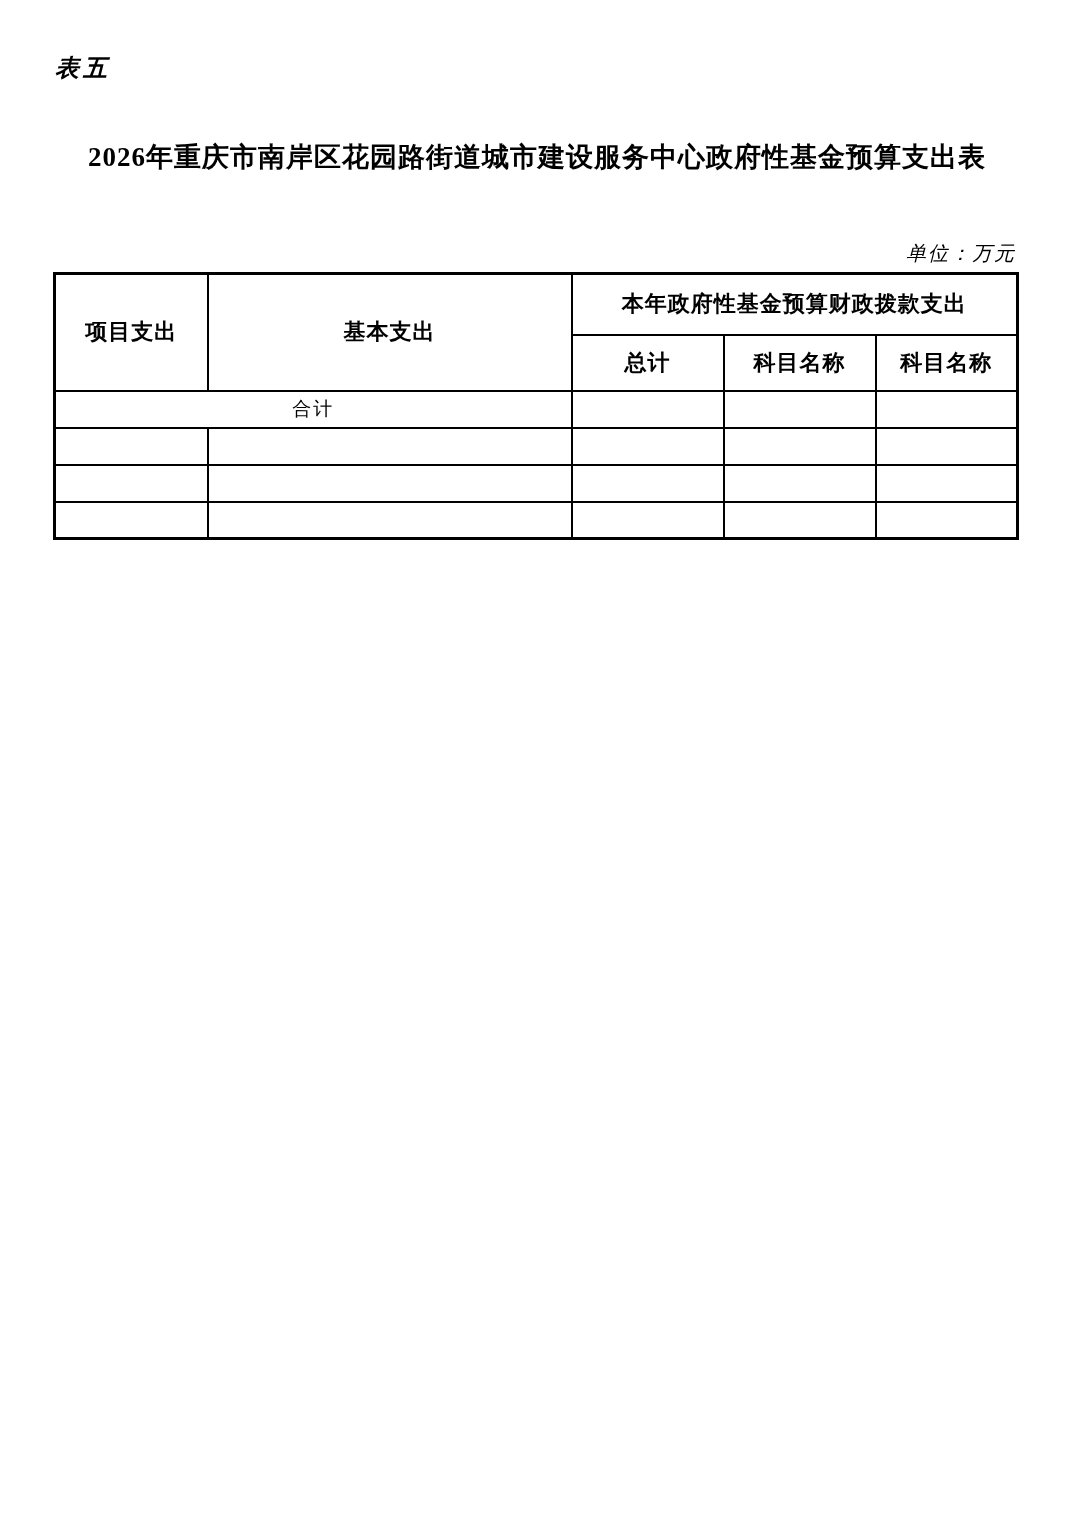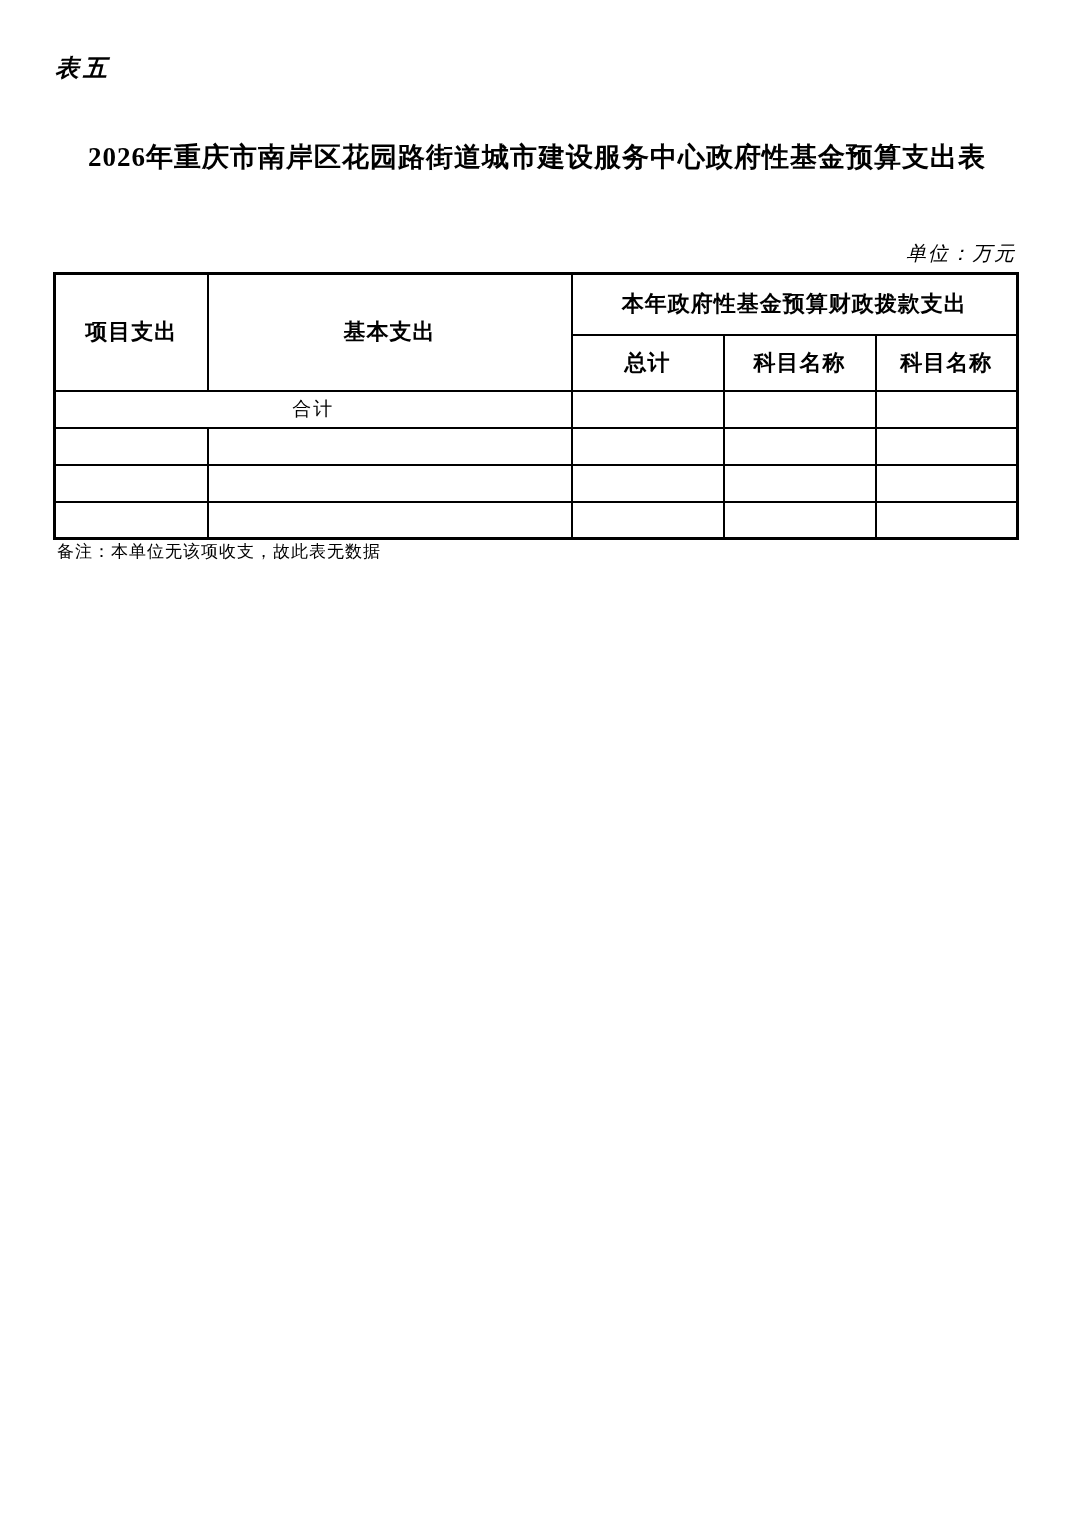--- a/index.html
+++ b/index.html
@@ -144,15 +144,14 @@
       <tr class="data-row">
         <td class="value-cell"></td>
         <td class="value-cell"></td>
         <td class="value-cell"></td>
         <td class="value-cell"></td>
         <td class="value-cell"></td>
       </tr>
     </tbody>
   </table>
 
-  <div class="footer-note">备注：本单位无该项收支，故此表无数据</div>
 
 </div>
 
 </body></html>

